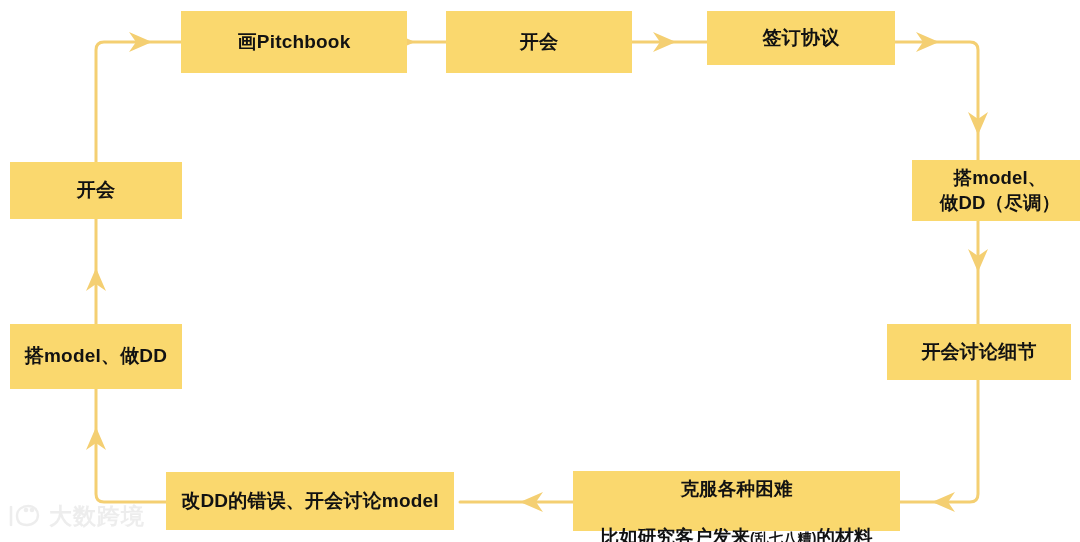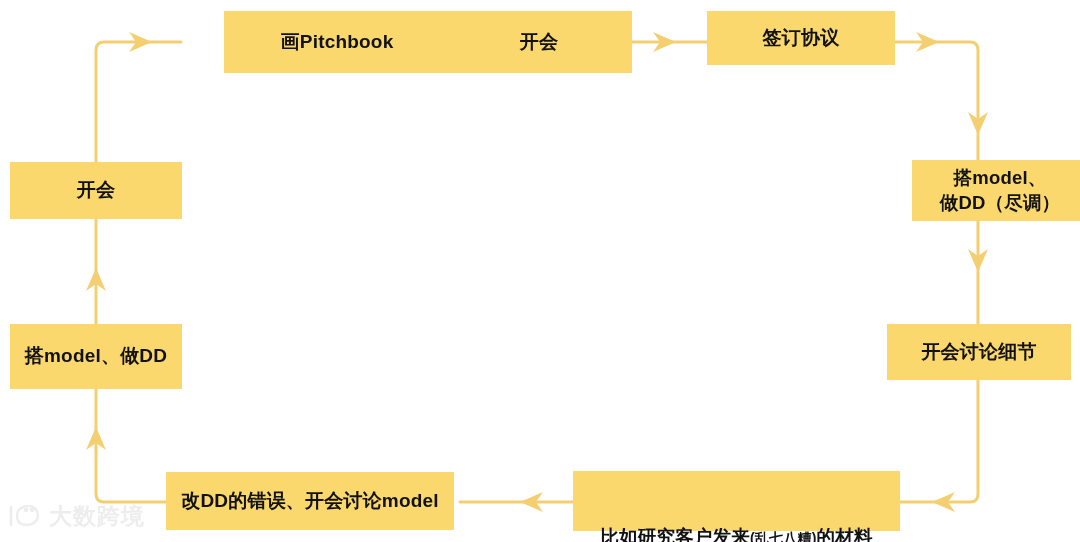--- a/index.html
+++ b/index.html
@@ -41,21 +41,21 @@
   }
   .node .txt {
     display: block;
     white-space: pre-line;
   }
   .n-1line { font-size: 19px; }
   .n-2line { font-size: 18.5px; }
   .small-paren { font-size: 14px; font-weight: 700; }
 
   
-  #node-pitchbook      { left: 181px; top: 11px;  width: 226px; height: 62px; margin-left: 43px; }
+  #node-pitchbook      { left: 181px; top: 11px;  width: 226px; height: 62px; }
   #node-meeting-top    { left: 446px; top: 11px;  width: 186px; height: 62px; }
   #node-sign-agreement { left: 707px; top: 11px;  width: 188px; height: 54px; }
   #node-model-dd-right { left: 912px; top: 160px; width: 176px; height: 61px; }
   #node-discuss-detail { left: 887px; top: 324px; width: 184px; height: 56px; text-align: center; }
   #node-overcome       { left: 573px; top: 471px; width: 327px; height: 60px; }
   #node-fix-dd         { left: 166px; top: 472px; width: 288px; height: 58px; }
   #node-model-dd-left  { left: 10px;  top: 324px; width: 172px; height: 65px; }
   #node-meeting-left   { left: 10px;  top: 162px; width: 172px; height: 57px; }
 
   
@@ -138,21 +138,21 @@
     <span class="txt">搭model、
 做DD（尽调）</span>
   </div>
 
   <div class="node n-1line" id="node-discuss-detail">
     <span class="txt">开会讨论细节</span>
   </div>
 
   <div class="node n-2line" id="node-overcome">
     <span class="txt">
-      <br>
+      <span>克服各种困难</span><br>
       <span>比如研究客户发来</span><span class="small-paren">(乱七八糟)</span><span>的材料</span>
     </span>
   </div>
 
   <div class="node n-1line" id="node-fix-dd">
     <span class="txt">改DD的错误、开会讨论model</span>
   </div>
 
   <div class="node n-1line" id="node-model-dd-left">
     <span class="txt">搭model、做DD</span>

